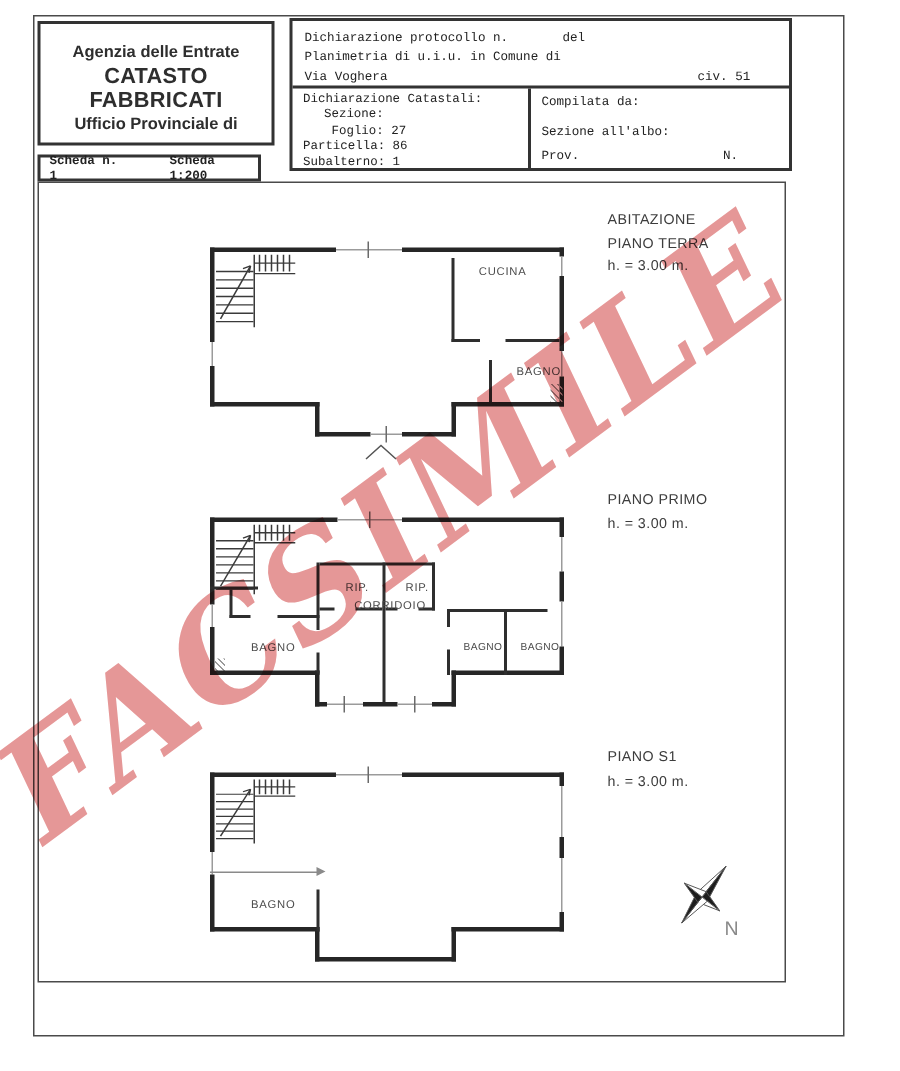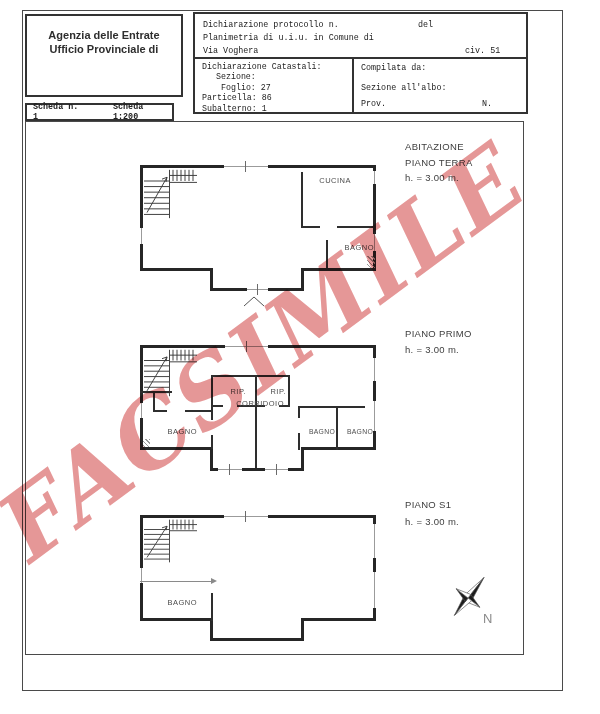--- a/index.html
+++ b/index.html
@@ -68,28 +68,29 @@
 </style>
 </head>
 <body>
 
 <div class="page">
 
   <div class="outer-border"></div>
 
   <div class="agency-box">
     <div class="l1">Agenzia delle Entrate</div>
+    <div class="l2">CATASTO FABBRICATI</div>
     <div class="l3">Ufficio Provinciale di</div>
   </div>
 
   <div class="decl-box mono">
     <div class="decl-top">
       <div class="row">
         <span>Dichiarazione protocollo n.</span>
-        <span class="abs" style="left:172px;top:0;margin-left:43px;">del</span>
+        <span class="abs" style="left:172px;top:0;">del</span>
       </div>
       <div class="row">
         <span>Planimetria di u.i.u. in Comune di</span>
       </div>
       <div class="row">
         <span>Via Voghera</span>
         <span class="abs" style="left:262px;top:0;">civ. 51</span>
       </div>
     </div>
     <div class="decl-bottom">

